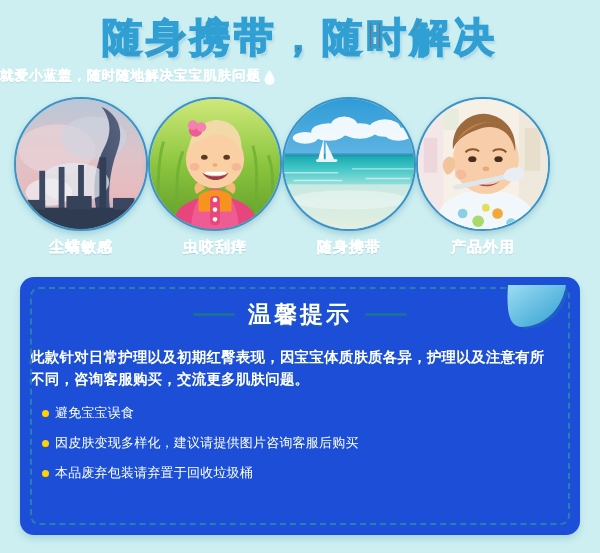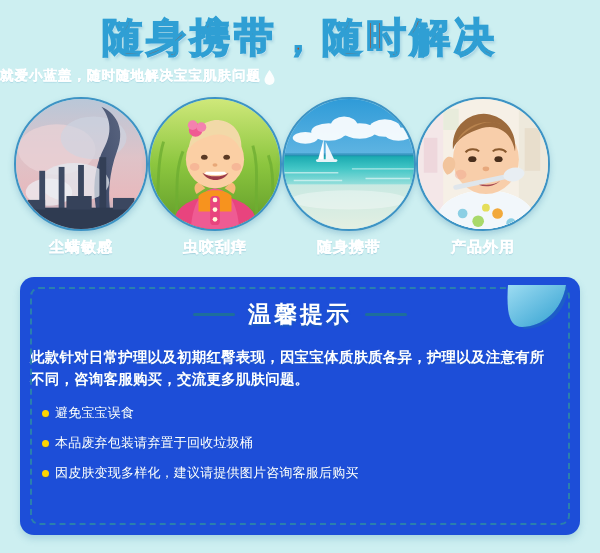--- a/index.html
+++ b/index.html
@@ -386,22 +386,22 @@
   <div class="tip-para">此款针对日常护理以及初期红臀表现，因宝宝体质肤质各异，护理以及注意有所不同，咨询客服购买，交流更多肌肤问题。</div>
 
   <div class="tip-cols">
     <div class="tip-col">
       <div class="tip-li">
         <span class="dot"></span>
         <span class="tip-li-text">避免宝宝误食</span>
       </div>
       <div class="tip-li">
         <span class="dot"></span>
-        <span class="tip-li-text">本品废弃包装请弃置于回收垃圾桶</span>
+        <span class="tip-li-text">因皮肤变现多样化，建议请提供图片咨询客服后购买</span>
       </div>
       <div class="tip-li">
         <span class="dot"></span>
-        <span class="tip-li-text">因皮肤变现多样化，建议请提供图片咨询客服后购买</span>
+        <span class="tip-li-text">本品废弃包装请弃置于回收垃圾桶</span>
       </div>
     </div>
 
   </div>
 </div>
 
 </body></html>

